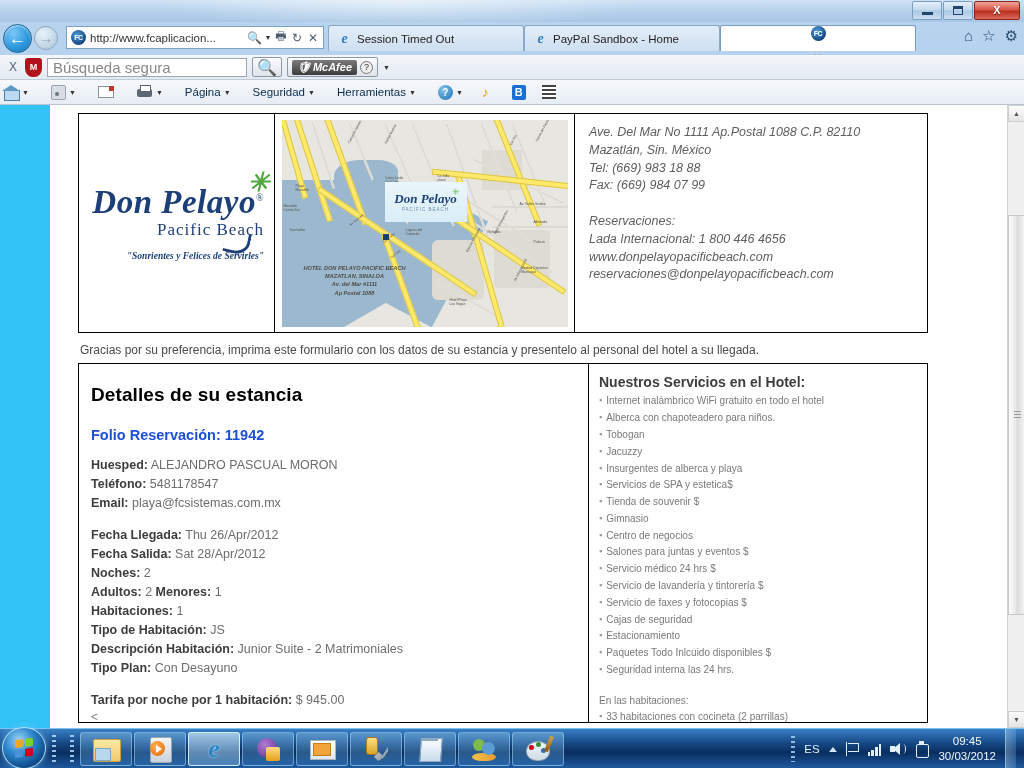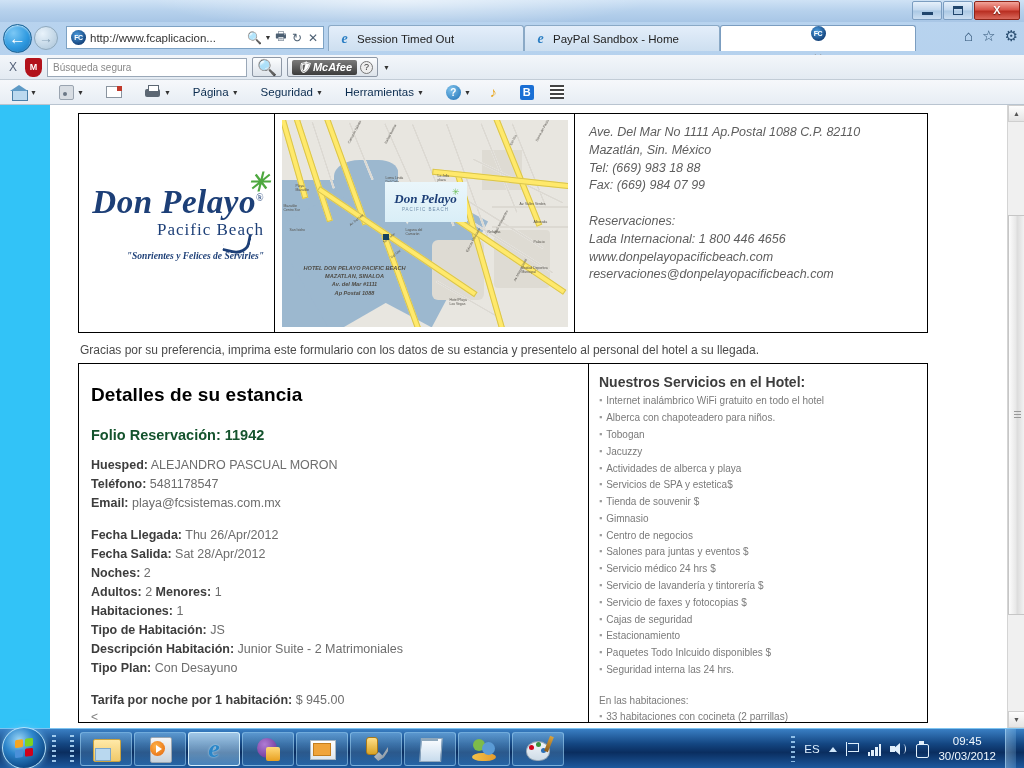--- a/index.html
+++ b/index.html
@@ -110,21 +110,21 @@
   }
   .xclose { font-size:12px; color:#55627a; width:14px; text-align:center; }
   .mcshield {
     width:17px; height:19px; position:relative;
     background:#b2121b; border-radius:3px 3px 45% 45%;
     display:flex; align-items:center; justify-content:center;
     color:#fff; font-size:9px; font-weight:bold;
   }
   #mcsearch {
     width:200px; height:19px; background:#fff; border:1px solid #9aa8b8;
-    font-size:10px; color:#888; display:flex; align-items:center; padding-left:5px;
+    font-size:15px; color:#888; display:flex; align-items:center; padding-left:5px;
   }
   .mcbtn {
     height:20px; border:1px solid #8e98a6; border-radius:2px;
     background: linear-gradient(180deg,#fcfdfe,#dde3ea);
     display:flex; align-items:center; padding:0 4px; gap:3px;
   }
   .mclogo {
     background: linear-gradient(180deg,#7b7b7b,#3c3c3c); color:#fff;
     font-weight:bold; font-size:11px; padding:1px 5px; border-radius:2px;
     display:flex; align-items:center; gap:2px; font-style:italic;
@@ -134,21 +134,21 @@
     font-size:9px; display:flex; align-items:center; justify-content:center;
     background:#eee; color:#333; font-style:normal;
   }
   .caret { font-size:7px; color:#333; }
 
   
   #cmdbar {
     position:absolute; left:0; top:80px; width:1024px; height:25px;
     background: linear-gradient(180deg,#f6f8fb,#e7edf4);
     border-bottom:1px solid #b9c4d0; display:flex; align-items:center;
-    padding-left:8px; gap:16px; font-size:11.5px; color:#0a2b4e;
+    gap:16px; font-size:11.5px; color:#0a2b4e;
   }
   .cmd-item { display:flex; align-items:center; gap:3px; padding:2px 3px; }
   .ico-home { width:16px; height:15px; position:relative; }
   .ico-home:before {
     content:""; position:absolute; left:1px; top:5px; width:14px; height:9px;
     background:#bcd9ef; border:1px solid #4a7fa8;
   }
   .ico-home:after {
     content:""; position:absolute; left:-1px; top:0px; border-left:9px solid transparent;
     border-right:9px solid transparent; border-bottom:6px solid #5e9ac6;
@@ -295,21 +295,21 @@
   }
 
   
   #detail-table {
     position:absolute; left:28px; top:258px; width:850px; height:360px;
     border:1px solid #000; display:flex; background:#fff;
   }
   #detail-left { width:510px; border-right:1px solid #000; padding:20px 0 0 12px; }
   #detail-right { flex:1; padding:10px 0 0 10px; }
   h1.dt-title { font-size:19px; font-weight:bold; color:#000; letter-spacing:.1px; }
-  h2.dt-folio { font-size:14.5px; font-weight:bold; color:#14532d; margin-top:21px; }
+  h2.dt-folio { font-size:14.5px; font-weight:bold; color:#1d4ed8; margin-top:21px; }
   .dt-row { font-size:12.5px; color:#6d6d6d; line-height:1.52; }
   .dt-row b { color:#3d3d3d; }
   .dt-block { margin-top:13px; }
   .dt-stray { font-size:12px; color:#808080; }
 
   h3.sv-title { font-size:14px; font-weight:bold; color:#3d3d3d; margin-bottom:3px; }
   .sv-item {
     font-size:10px; color:#7a7a7a; line-height:1; padding:3.4px 0;
     display:flex; gap:4px;
   }
@@ -677,21 +677,21 @@
               <div class="sv-item">
                 <span class="sv-bullet">▪</span>
                 <span>Tobogan</span>
               </div>
               <div class="sv-item">
                 <span class="sv-bullet">▪</span>
                 <span>Jacuzzy</span>
               </div>
               <div class="sv-item">
                 <span class="sv-bullet">▪</span>
-                <span>Actividades de alberca y playa</span>
+                <span>Insurgentes de alberca y playa</span>
               </div>
               <div class="sv-item">
                 <span class="sv-bullet">▪</span>
                 <span>Servicios de SPA y estetica$</span>
               </div>
               <div class="sv-item">
                 <span class="sv-bullet">▪</span>
                 <span>Tienda de souvenir $</span>
               </div>
               <div class="sv-item">

